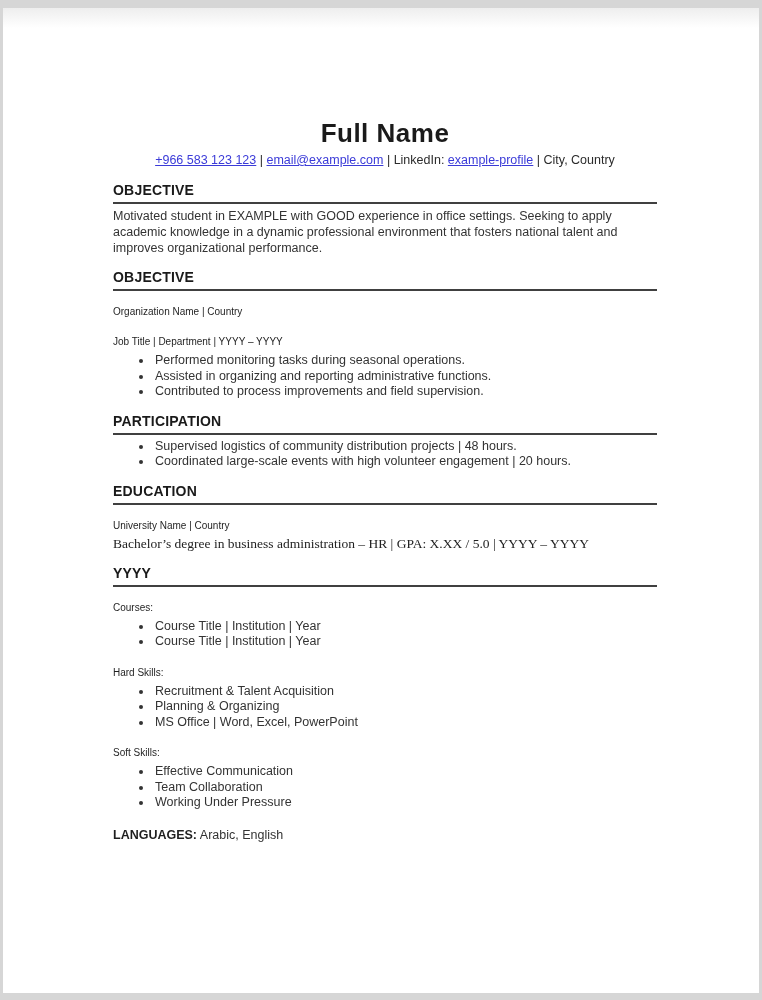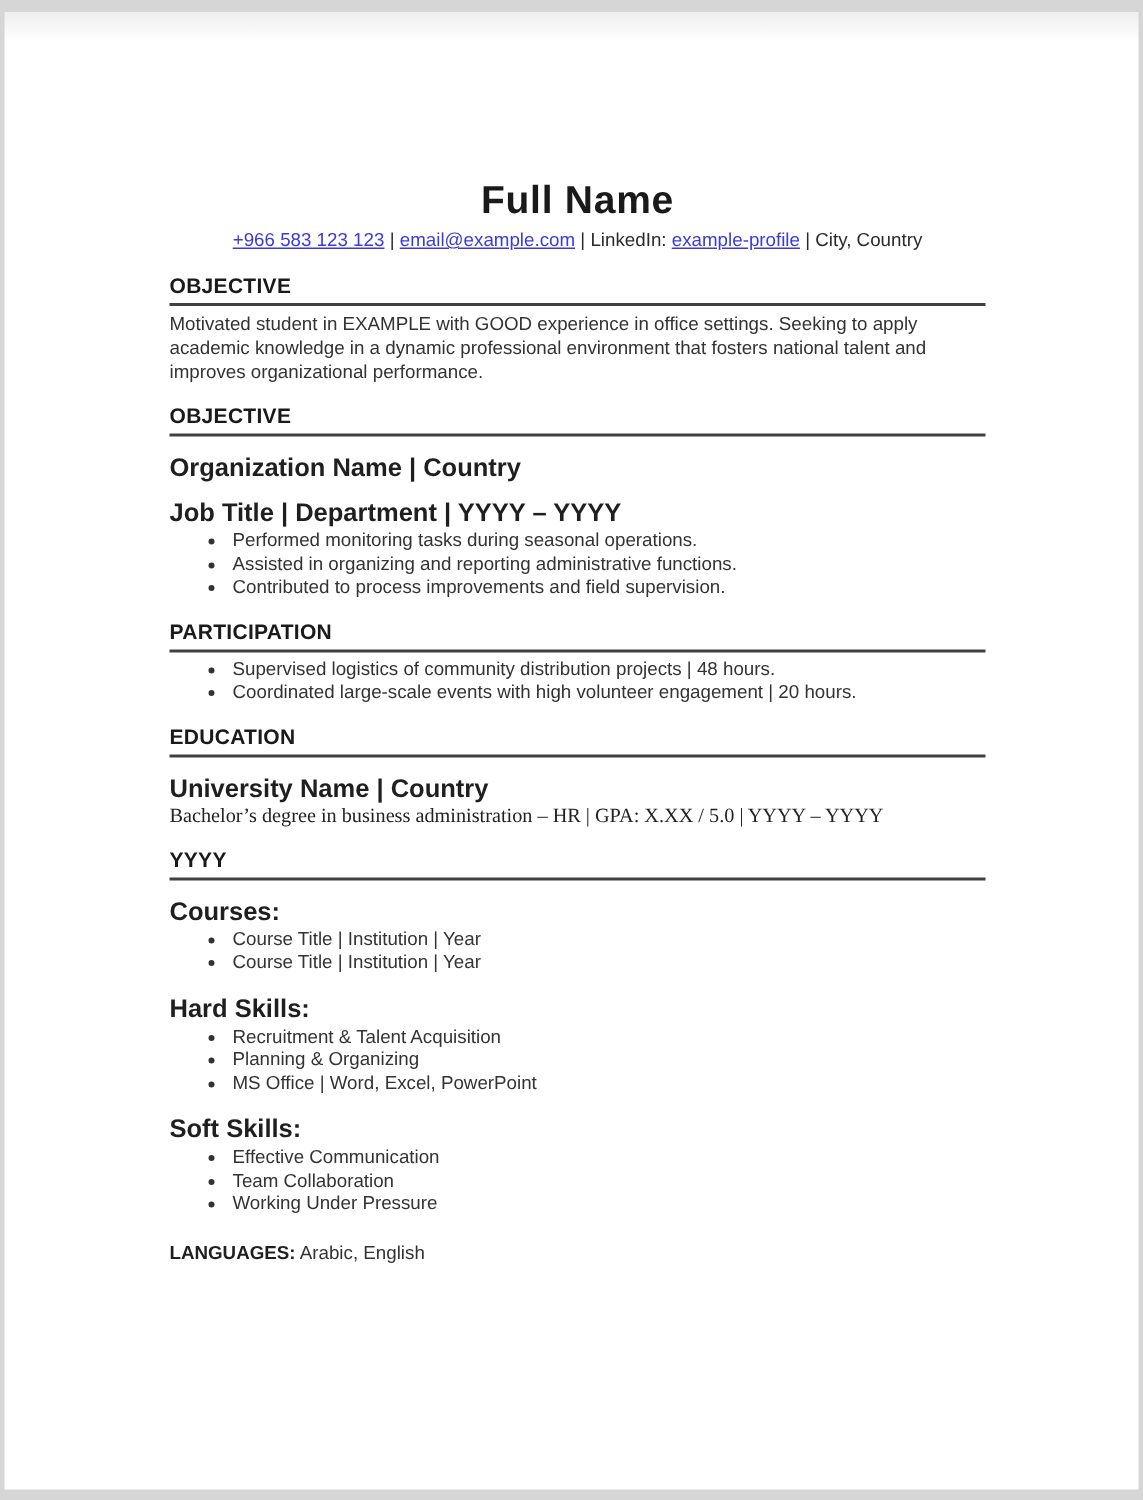--- a/index.html
+++ b/index.html
@@ -51,22 +51,22 @@
     border-top: 2px solid #404040;
     margin: 3px 0 0 0;
   }
   .body-text {
     font-size: 12.5px;
     color: #333333;
     line-height: 16px;
     margin: 4px 0 0 0;
   }
   .sub-header {
-    font-size: 17px;
-    font-weight: bold;
+    font-size: 10px;
+    font-weight: normal;
     color: #1f1f1f;
     line-height: 15px;
     margin: 13px 0 0 0;
   }
   .gap-lg { margin-top: 15px; }
   ul.bullets {
     margin: 4px 0 0 0;
     padding: 0 0 0 40px;
     list-style: disc outside;
   }

